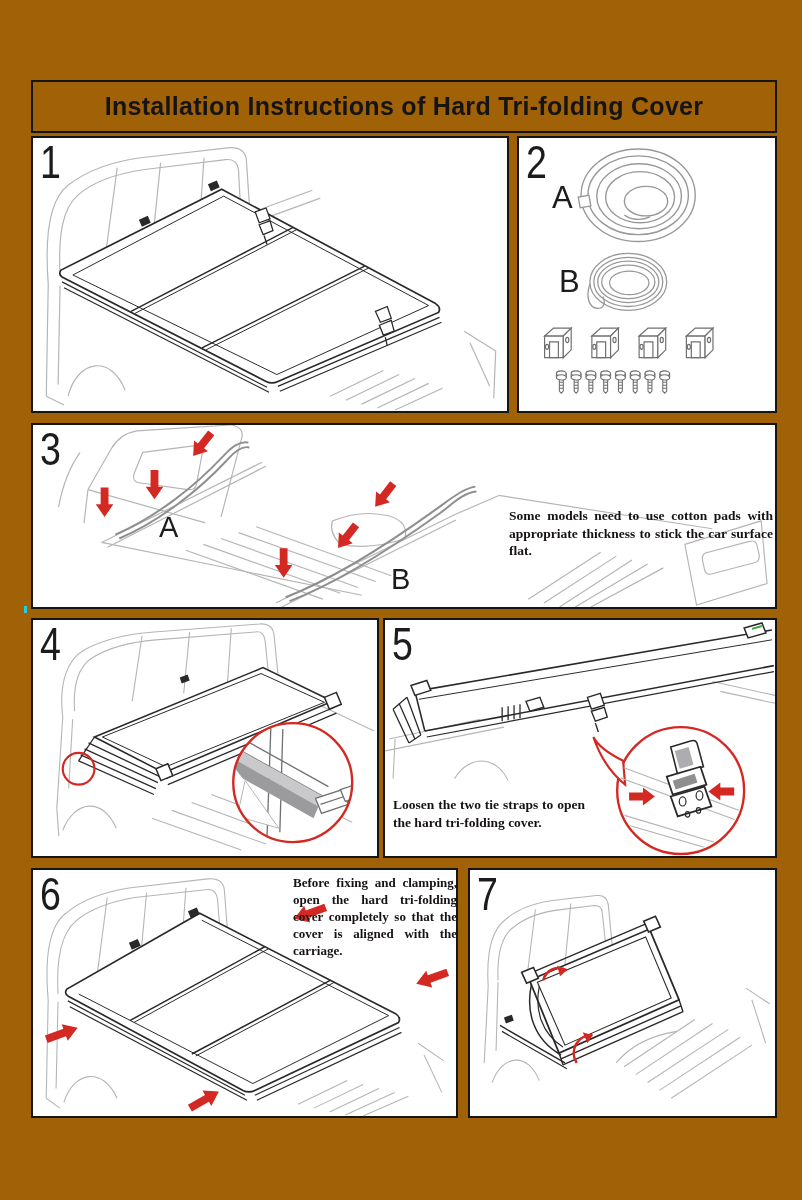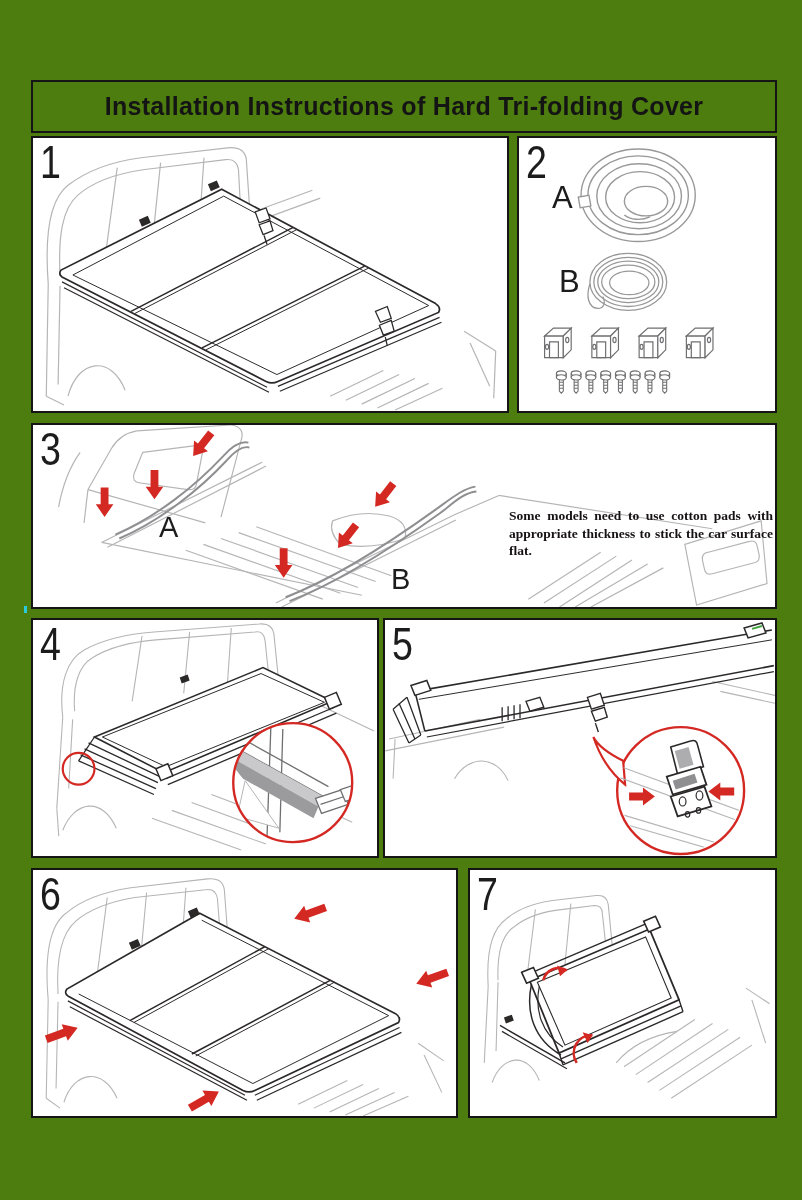--- a/index.html
+++ b/index.html
@@ -1,16 +1,16 @@
 <!DOCTYPE html>
 <html><head>
 <meta charset="utf-8">
 <style>
   html,body{margin:0;padding:0;background:#ffffff;}
-  #page{position:relative;width:802px;height:1200px;background:#4d7c0f;overflow:hidden;
+  #page{position:relative;width:802px;height:1200px;background:#a16207;overflow:hidden;
         font-family:"Liberation Sans",sans-serif;color:#1a1a1a;}
   .panel{position:absolute;border:2px solid #151515;background:#ffffff;box-sizing:border-box;}
   .num{position:absolute;left:7px;top:0px;font-family:"Liberation Sans",sans-serif;
        font-weight:400;font-size:47px;line-height:1.04;color:#1c1c1c;
        transform:scaleX(.8);transform-origin:left top;letter-spacing:-1px;}
   .note{position:absolute;font-family:"Liberation Serif",serif;font-weight:700;
         color:#171214;text-align:justify;line-height:1.3;}
   .biglabel{position:absolute;font-family:"Liberation Sans",sans-serif;font-weight:400;
         font-size:31px;line-height:1;color:#1c1c1c;}
   .title-box{position:absolute;left:31px;top:80px;width:746px;height:53px;
@@ -311,20 +311,21 @@
           <ellipse cx="300" cy="183" rx="3.4" ry="4.6"></ellipse>
           <ellipse cx="317" cy="177" rx="3.4" ry="4.6"></ellipse>
           <ellipse cx="305" cy="196" rx="2.2" ry="2.8"></ellipse>
           <ellipse cx="316" cy="192" rx="2.2" ry="2.8"></ellipse>
         </g>
         <path d="M246,174 L260,174 L260,169 L272,178 L260,187 L260,182 L246,182 Z" fill="#d42823"></path>
         <path d="M352,177 L338,177 L338,182 L326,173 L338,164 L338,169 L352,169 Z" fill="#d42823"></path>
       </g>
     </svg>
     <span class="num">5</span>
+    <div class="note" style="left:8px;top:176px;width:192px;font-size:13.5px;">Loosen the two tie straps to open the hard tri-folding cover.</div>
   </div>
 
   <div class="panel" style="left:31px;top:868px;width:427px;height:250px;">
     <svg viewBox="0 0 427 250">
       <g stroke="#b5b5b7" fill="none" stroke-width="1.1">
         <path d="M14,132 C10,86 16,56 32,44 C48,30 72,22 98,18 L176,9 C187,8 192,12 193,20 L198,86"></path>
         <path d="M24,126 C22,90 28,64 42,52 C56,40 78,32 102,28 L174,20 C181,19 185,23 186,29 L190,80"></path>
         <path d="M62,120 L74,28"></path>
           <path d="M106,110 L114,23"></path>
           <path d="M148,100 L154,18"></path>
@@ -361,20 +362,21 @@
         <path id="ar6" d="M0,-4 L20,-4 L20,-9 L34,0 L20,9 L20,4 L0,4 Z" fill="#d42823"></path>
       </defs>
       <g>
         <use href="#ar6" transform="translate(296,38) rotate(160)"></use>
         <use href="#ar6" transform="translate(420,104) rotate(160)"></use>
         <use href="#ar6" transform="translate(12,172) rotate(-20)"></use>
         <use href="#ar6" transform="translate(158,242) rotate(-30)"></use>
       </g>
     </svg>
     <span class="num">6</span>
+    <div class="note" style="left:260px;top:5px;width:164px;font-size:13px;">Before fixing and clamping, open the hard tri-folding cover completely so that the cover is aligned with the carriage.</div>
   </div>
 
   <div class="panel" style="left:468px;top:868px;width:309px;height:250px;">
     <svg viewBox="0 0 309 250">
       <g stroke="#b5b5b7" fill="none" stroke-width="1.1">
         <path d="M18,118 C16,84 22,60 36,50 C50,38 70,32 92,30 L128,26 C136,25 139,29 140,35 L144,76"></path>
         <path d="M28,112 C27,86 32,66 44,58 C56,48 74,42 94,40 L126,36 C131,36 134,39 134,44 L137,72"></path>
         <path d="M58,104 L66,40"></path>
           <path d="M96,96 L102,34"></path>
         <path d="M18,118 L14,196"></path>

